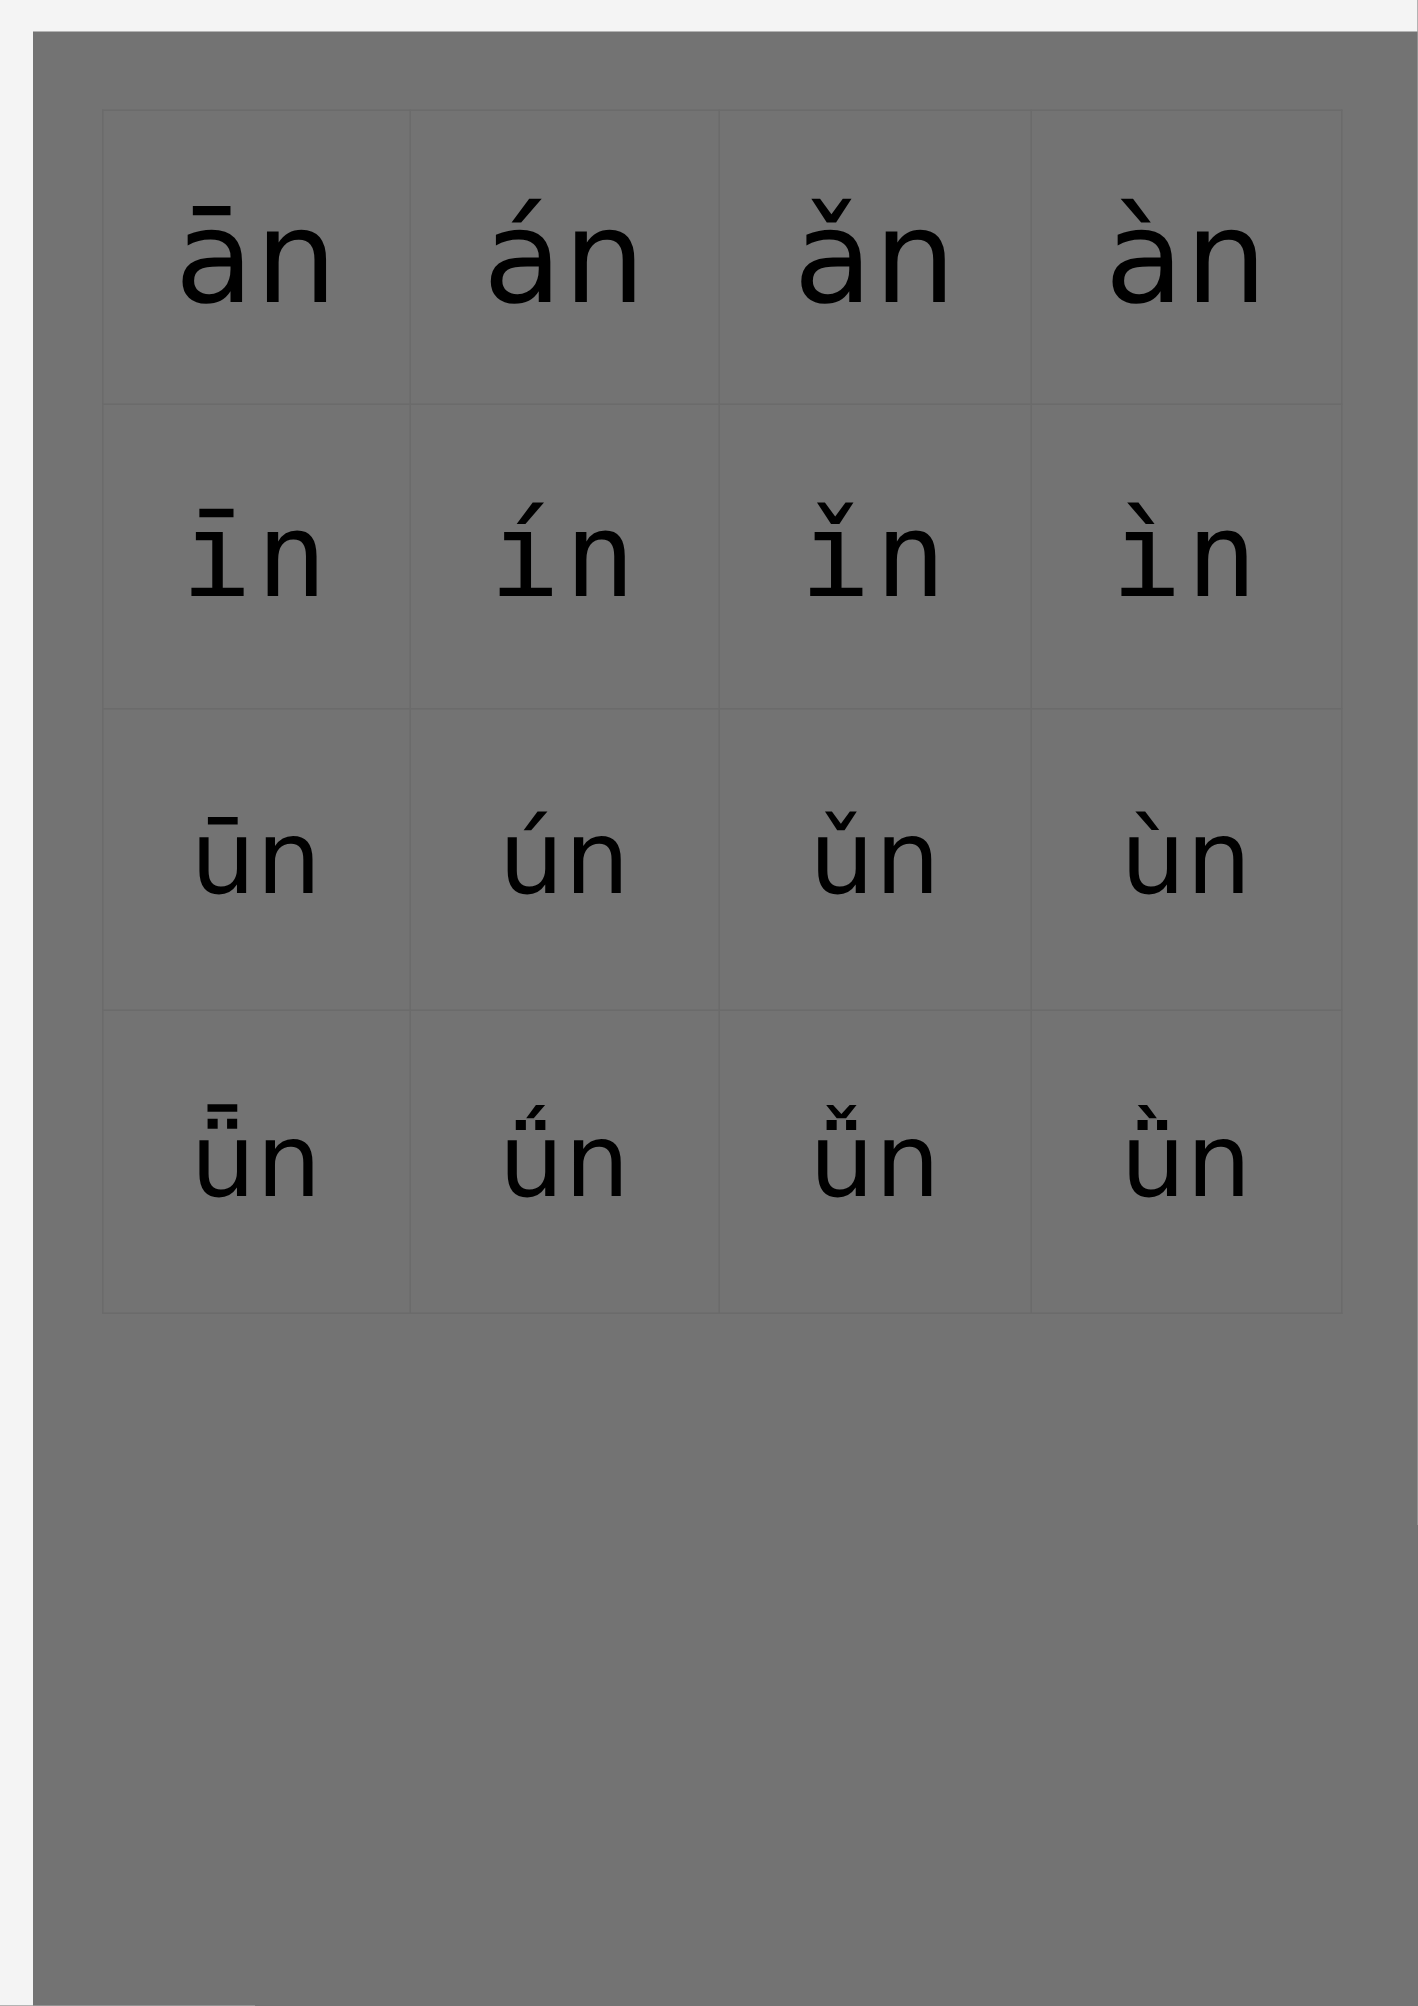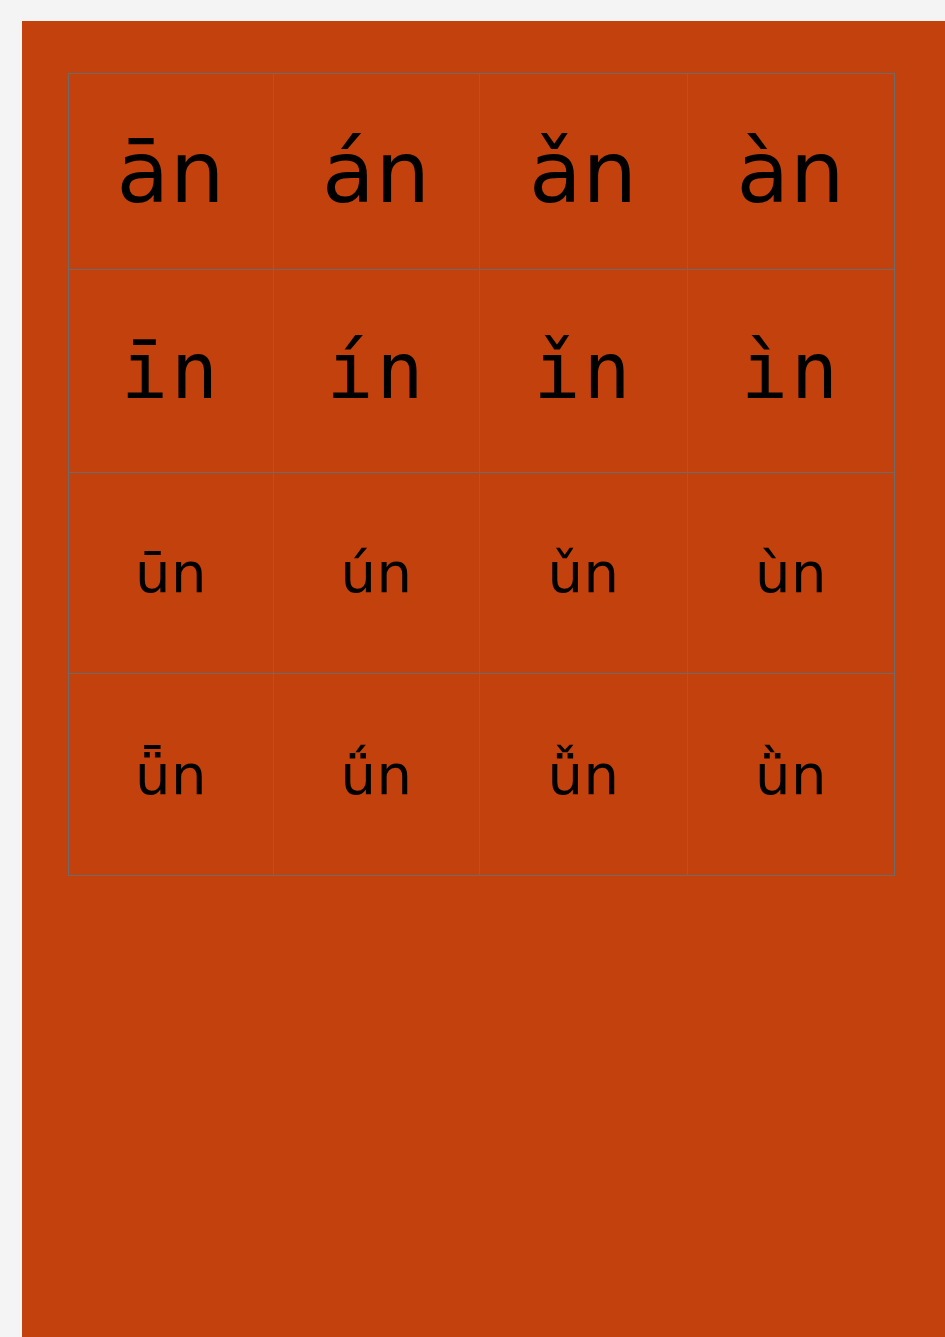--- a/index.html
+++ b/index.html
@@ -15,21 +15,21 @@
     overflow: hidden;
   }
 
   
   #page-sheet {
     position: absolute;
     left: 22px;
     top: 21px;
     width: 923px;
     height: 1316px;
-    background: #c2410c;
+    background: #737373;
   }
 
   
   #pinyin-table {
     position: absolute;
     left: 46px;   
     top: 52px;    
     width: 826px; 
     border-collapse: collapse;
     table-layout: fixed;
@@ -58,21 +58,21 @@
 
   
   #pinyin-table tr.r2 td.cell {
     font-family: "DejaVu Sans Mono", monospace;
     font-size: 78px;
     letter-spacing: 0.04em;
   }
   
   #pinyin-table tr.r3 td.cell,
   #pinyin-table tr.r4 td.cell {
-    font-size: 56px;
+    font-size: 68px;
   }
 </style>
 </head>
 <body>
 
 <div id="page-sheet">
 
   <table id="pinyin-table">
     <colgroup>
       <col class="c0">

